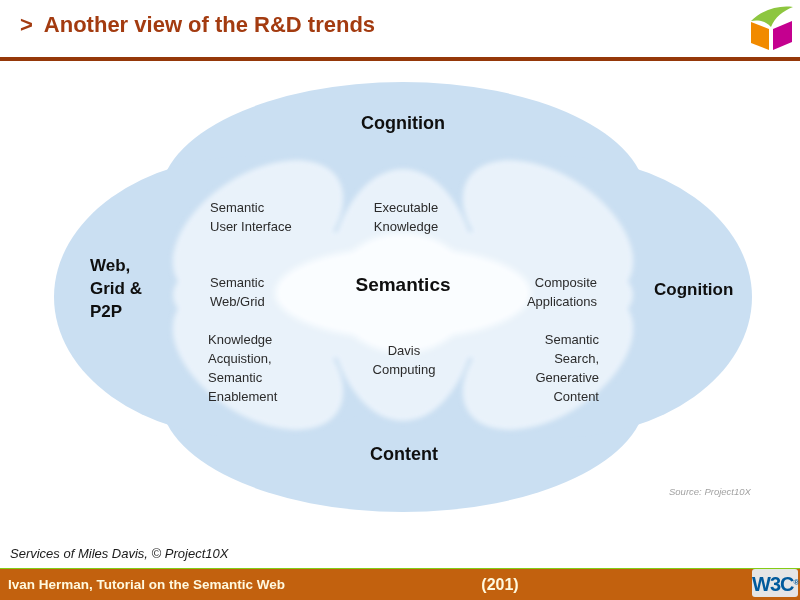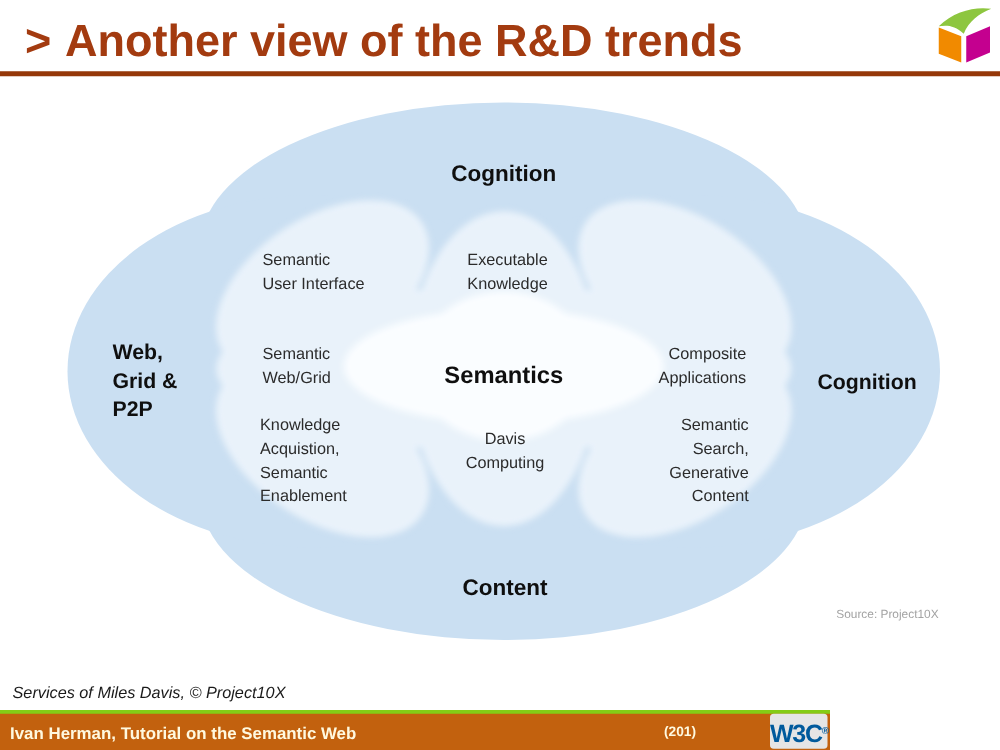--- a/index.html
+++ b/index.html
@@ -1,60 +1,60 @@
 <!DOCTYPE html>
 <html><head>
 <meta charset="utf-8">
 <style>
   html,body{margin:0;padding:0;background:#fff;}
   .slide{position:relative;width:800px;height:600px;background:#ffffff;overflow:hidden;
          font-family:"Liberation Sans",sans-serif;}
 
   
-  .title{position:absolute;left:20px;top:12px;font-size:36px;font-weight:bold;
+  .title{position:absolute;left:20px;top:12px;font-size:22px;font-weight:bold;
          color:#a33b10;white-space:nowrap;}
   .title .prefix{margin-right:11px;}
   .title-rule{position:absolute;left:0;top:57px;width:800px;height:4px;background:#953809;}
 
   
   .cube-logo{position:absolute;left:749px;top:5px;width:46px;height:46px;}
 
   
   .venn{position:absolute;left:0;top:0;width:800px;height:600px;pointer-events:none;}
 
   
   .lbl{position:absolute;white-space:pre-line;color:#2b2b2b;font-size:13px;line-height:19px;}
   .ctr{transform:translateX(-50%);text-align:center;}
   .rgt{text-align:right;}
-  .big{font-weight:bold;color:#0f0f0f;margin-top:16px;}
+  .big{font-weight:bold;color:#0f0f0f;}
   .lbl-cognition{left:403px;top:112px;font-size:18px;line-height:22px;}
   .lbl-webgrid-p2p{left:90px;top:254px;font-size:17px;line-height:23px;}
   .lbl-services{left:654px;top:280px;font-size:17px;}
   .lbl-content{left:404px;top:445px;font-size:18px;}
   .lbl-semantics{left:403px;top:275px;font-size:19px;}
   .lbl-sem-ui{left:210px;top:198px;}
   .lbl-exec{left:406px;top:198px;}
   .lbl-intel{right:203px;top:198px;}
   .lbl-semwebgrid{left:210px;top:273px;}
   .lbl-composite{right:203px;top:273px;}
   .lbl-knowacq{left:208px;top:330px;}
   .lbl-social{left:404px;top:341px;}
   .lbl-semsearch{right:201px;top:330px;}
-  .lbl-source{left:669px;top:486px;font-size:9.5px;color:#a3a3a3;line-height:12px;}
+  .lbl-source{left:669px;top:486px;font-size:9.5px;font-style:italic;color:#a3a3a3;line-height:12px;}
 
   
   .credit{position:absolute;left:10px;top:546px;font-size:13px;font-style:italic;color:#1a1a1a;}
 
   
-  .footer{position:absolute;left:0;top:568px;width:664px;height:32px;background:#c2610e;
-          border-top:3px solid #84cc16;box-sizing:border-box;text-decoration:underline;}
+  .footer{position:absolute;left:0;top:568px;width:800px;height:32px;background:#c2610e;
+          border-top:1px solid #84cc16;box-sizing:border-box;text-decoration:underline;}
   .footer-author{position:absolute;left:8px;top:0;height:31px;line-height:31px;
                  font-size:13.5px;font-weight:bold;color:#fff9df;}
   .footer-page{position:absolute;left:500px;transform:translateX(-50%);top:0;height:31px;
-               line-height:31px;font-size:11px;font-weight:bold;color:#fff9df;margin-left:44px;}
+               line-height:31px;font-size:16px;font-weight:bold;color:#fff9df;}
   .w3c-box{position:absolute;right:2px;top:0;width:46px;height:28px;background:#e5e5e5;
            border-radius:3px;text-align:center;}
   .w3c-text{font-size:20px;font-weight:bold;color:#005a9c;letter-spacing:-1px;line-height:28px;}
   .w3c-reg{font-size:8px;vertical-align:super;letter-spacing:0;}
 </style>
 </head>
 <body>
 
 <div class="slide">
 

